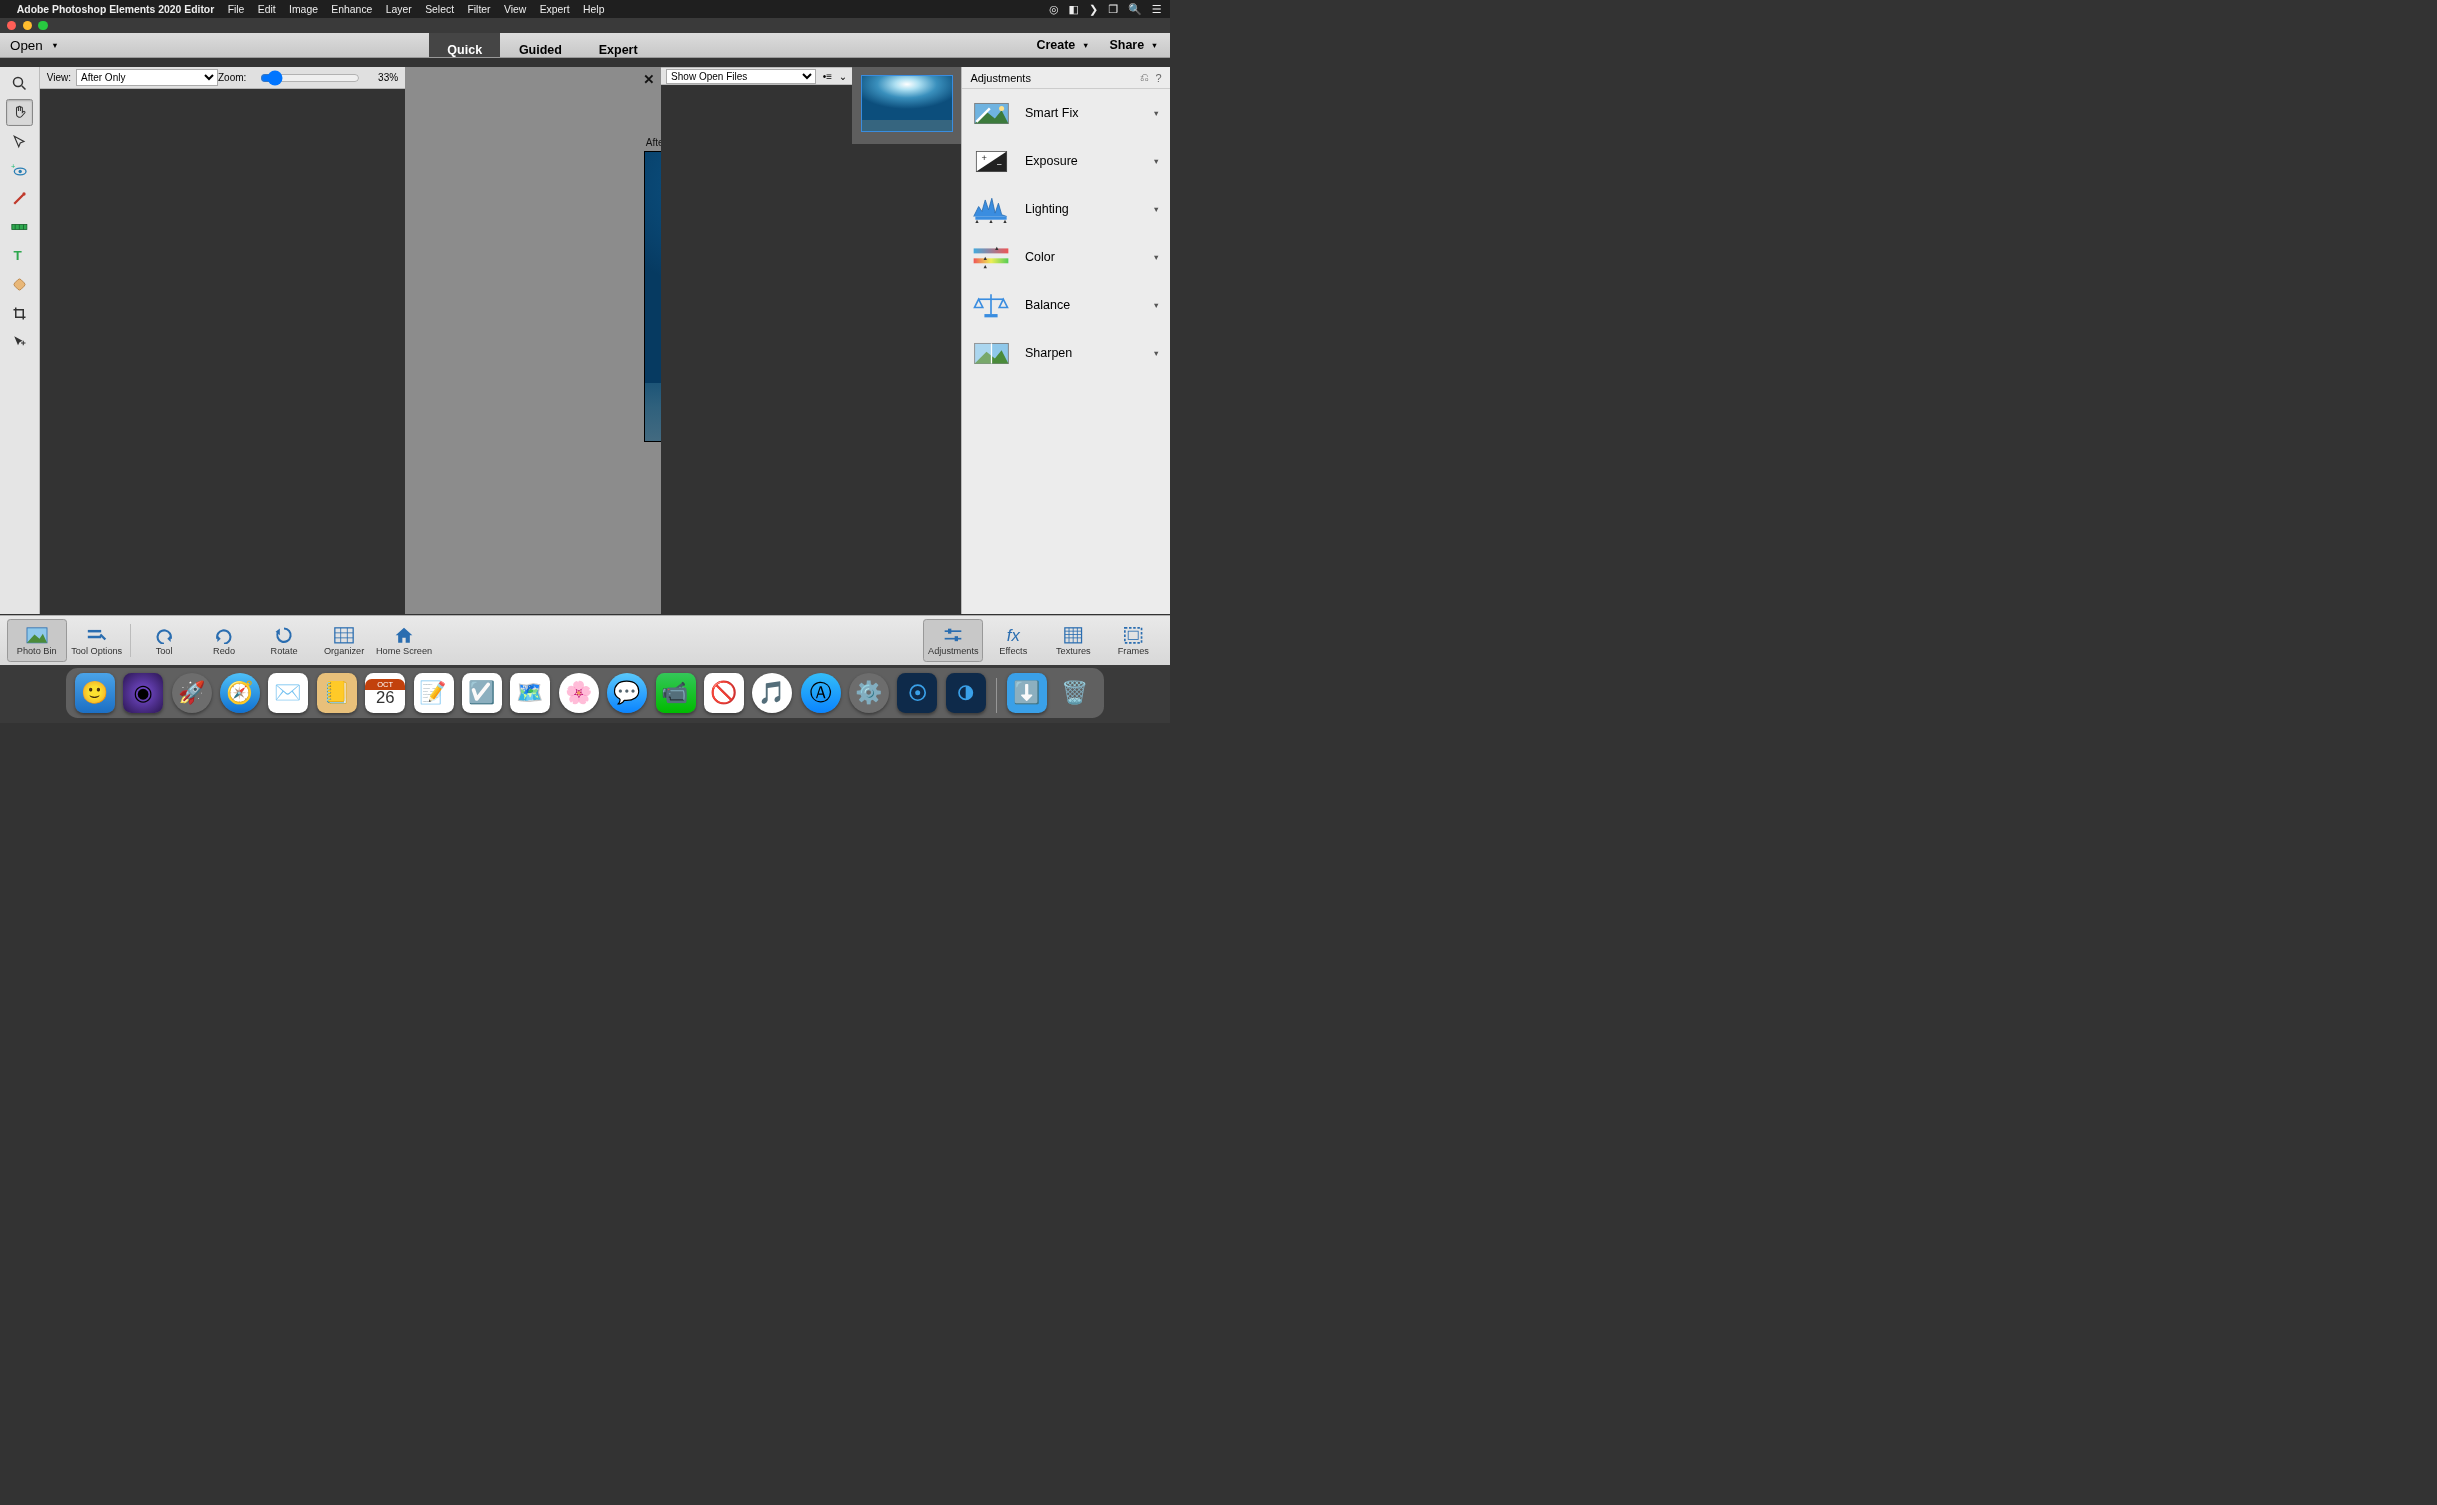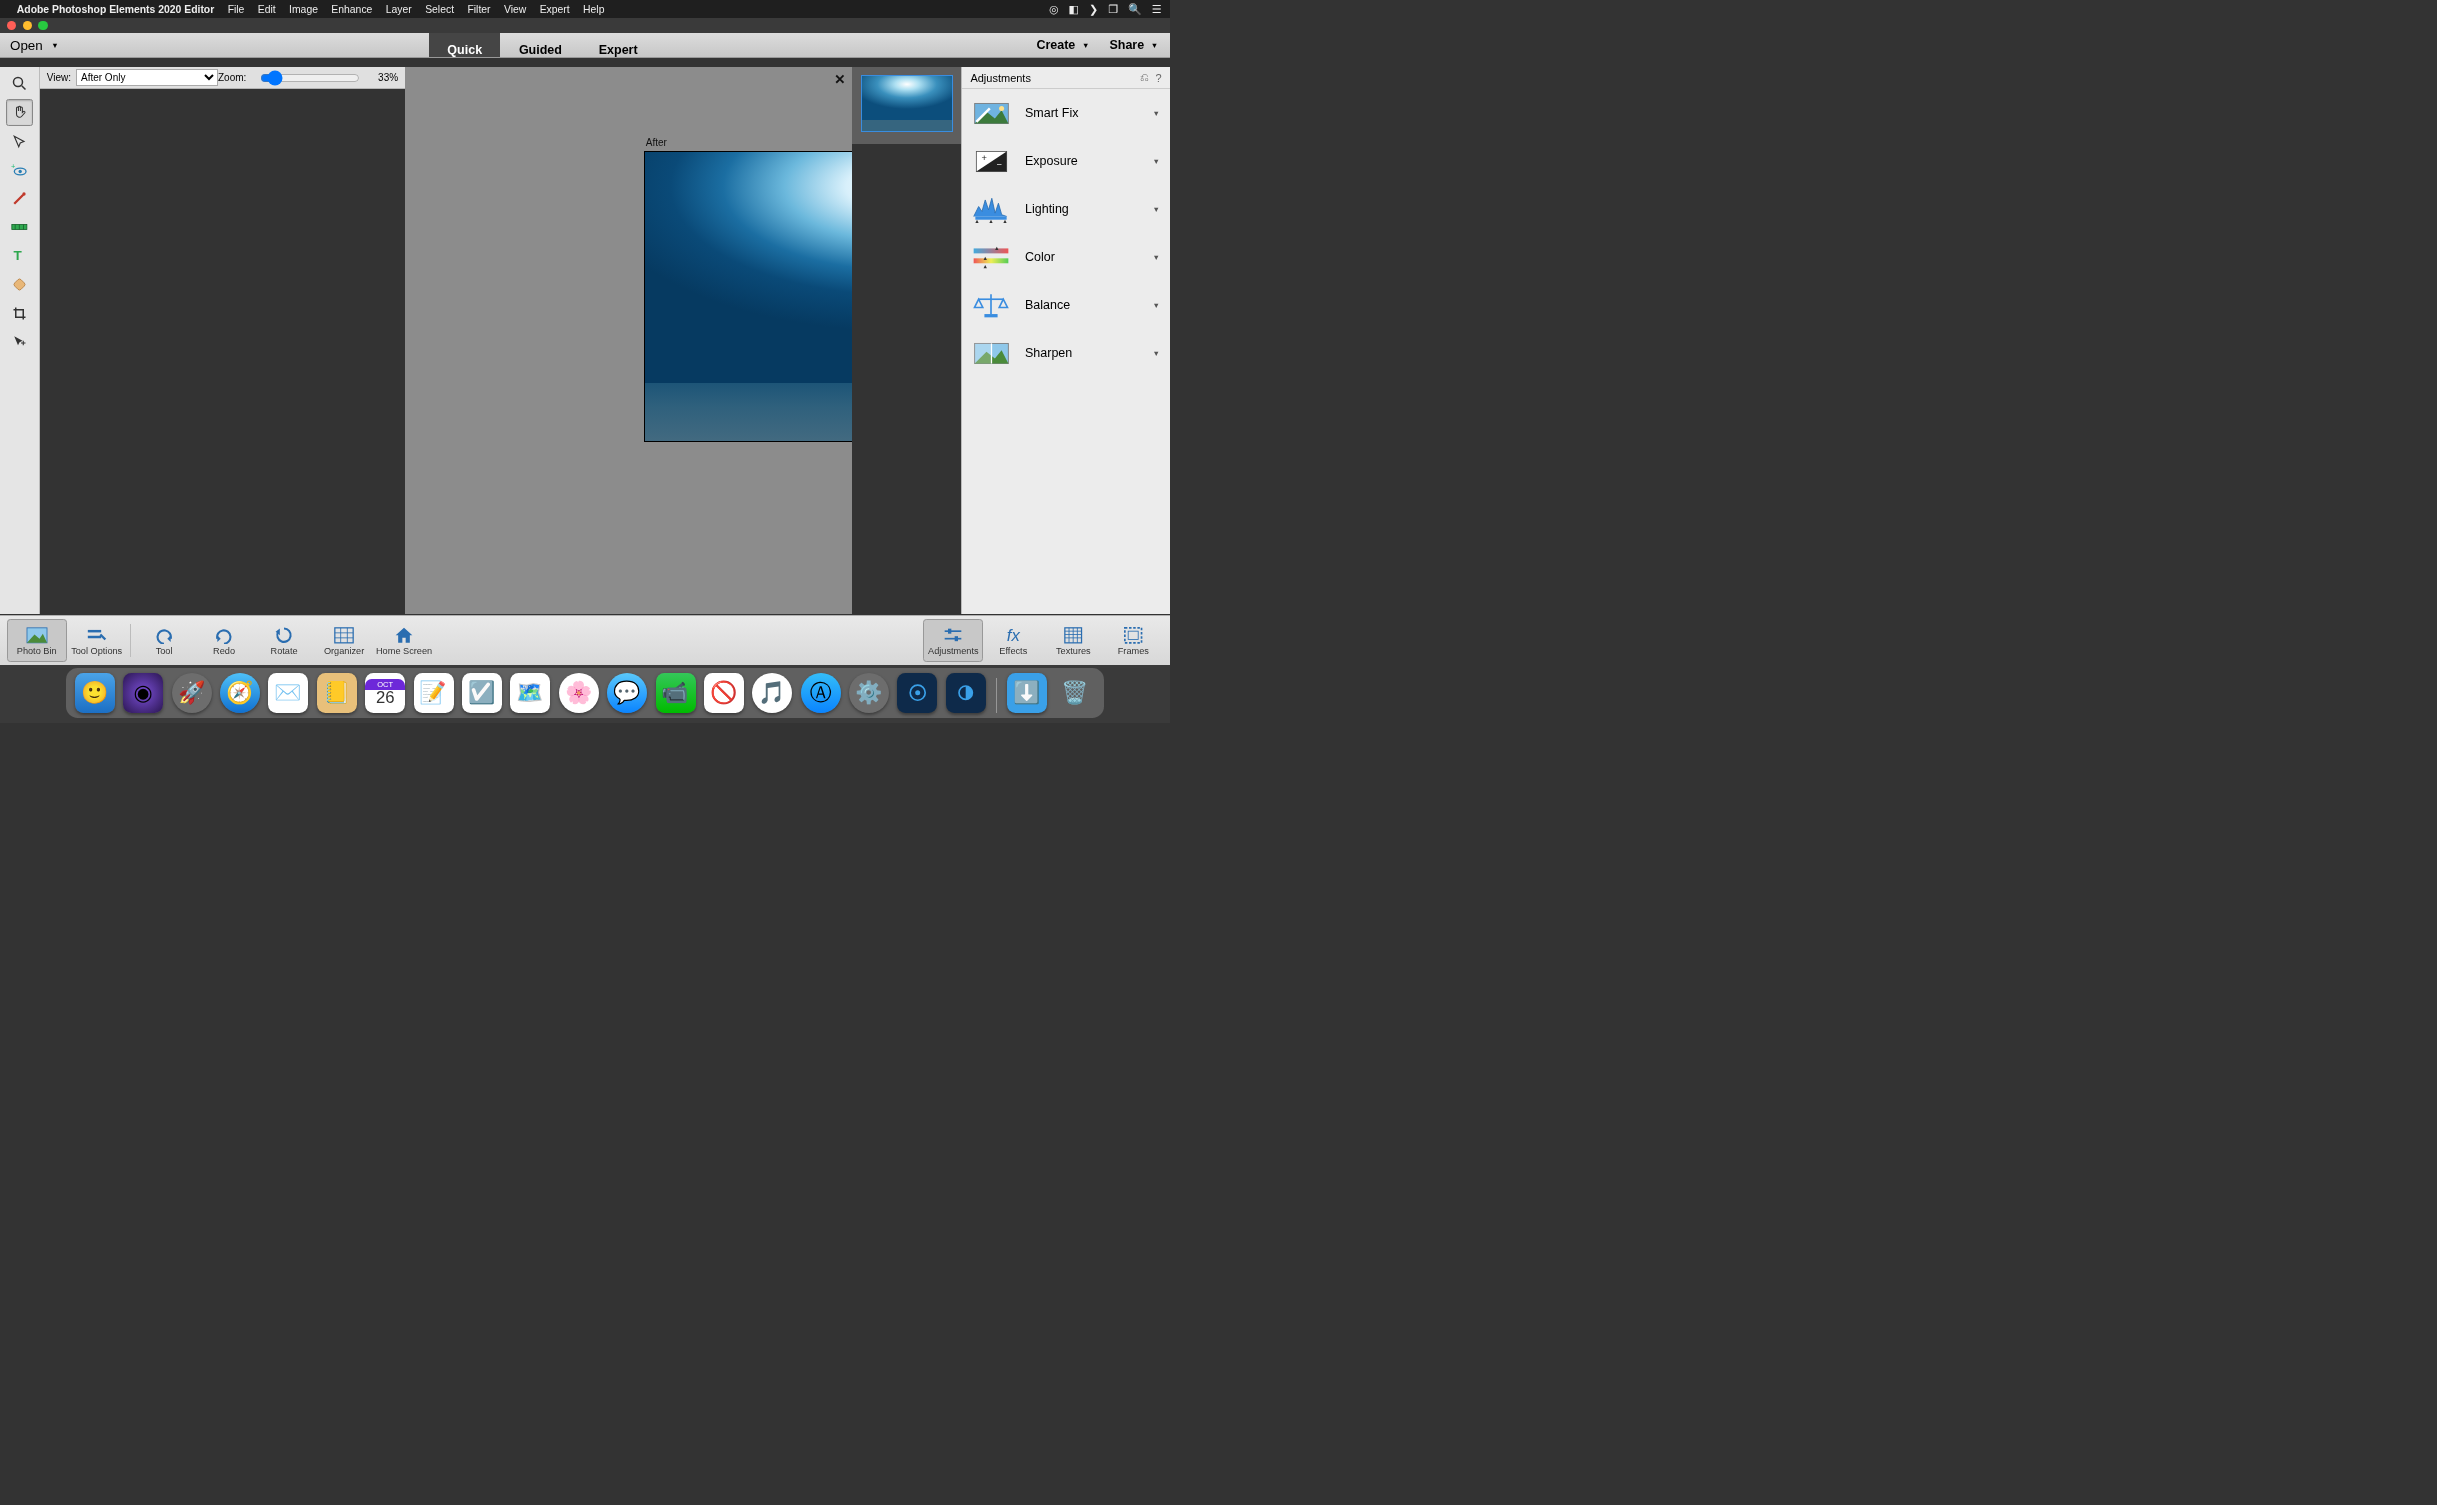--- a/index.html
+++ b/index.html
@@ -239,20 +239,28 @@
           <ellipse cx="65" cy="35" rx="32" ry="14" fill="#2d3a2f"></ellipse>
           <ellipse cx="65" cy="33" rx="28" ry="11" fill="#4b5a44"></ellipse>
           <path d="M95 33 q14 -2 20 4 q-6 5 -20 2 z" fill="#2d3a2f"></path>
           <path d="M45 40 q-18 10 -28 18 q6 2 30 -10 z" fill="#2d3a2f"></path>
           <path d="M82 26 q8 -20 6 -24 q-6 2 -14 22 z" fill="#2d3a2f"></path>
           <path d="M50 42 q-6 8 -8 12 q6 0 12 -8 z" fill="#2d3a2f"></path>
         </svg>
       </div>
     </div>
 
+    <div class="binbar">
+      <select>
+        <option>Show Open Files</option>
+      </select>
+      <span class="spacer"></span>
+      <span class="tiny-icon">•≡</span>
+      <span class="tiny-icon">⌄</span>
+    </div>
 
     <div class="photobin">
       <div class="thumb"></div>
     </div>
   </div>
 
   <div class="right-panel">
     <div class="rp-header">
       <span>Adjustments</span>
       <span class="spacer"></span>
@@ -471,21 +479,21 @@
 
 <div class="dock-wrap">
   <div class="dock">
     <div class="dock-icon" style="background:linear-gradient(#4aa3e8,#1c6fc4);">🙂</div>
     <div class="dock-icon" style="background:radial-gradient(circle,#7a4fd6,#2a1550);">◉</div>
     <div class="dock-icon" style="background:#6d6d6d;border-radius:50%;">🚀</div>
     <div class="dock-icon" style="background:linear-gradient(#4ec0f8,#1070d0);border-radius:50%;">🧭</div>
     <div class="dock-icon" style="background:#fff;">✉️</div>
     <div class="dock-icon" style="background:#e8c07a;">📒</div>
     <div class="dock-icon" style="background:#fff;flex-direction:column;font-size:8.4px;line-height:1;">
-      <div style="background:#6d28d9;color:#fff;width:100%;text-align:center;font-size:7.5px;padding:1.7px 0;border-radius:6.7px 6.7px 0 0;">OCT</div>
+      <div style="background:#c2410c;color:#fff;width:100%;text-align:center;font-size:7.5px;padding:1.7px 0;border-radius:6.7px 6.7px 0 0;">OCT</div>
       <div style="font-size:16.7px;color:#333;">26</div>
     </div>
     <div class="dock-icon" style="background:#fff;">📝</div>
     <div class="dock-icon" style="background:#fff;">☑️</div>
     <div class="dock-icon" style="background:#fff;">🗺️</div>
     <div class="dock-icon" style="background:#fff;border-radius:50%;">🌸</div>
     <div class="dock-icon" style="background:linear-gradient(#5ac8fa,#0a84ff);border-radius:50%;">💬</div>
     <div class="dock-icon" style="background:linear-gradient(#34c759,#0b0);">📹</div>
     <div class="dock-icon" style="background:#fff;">🚫</div>
     <div class="dock-icon" style="background:#fff;border-radius:50%;">🎵</div>

